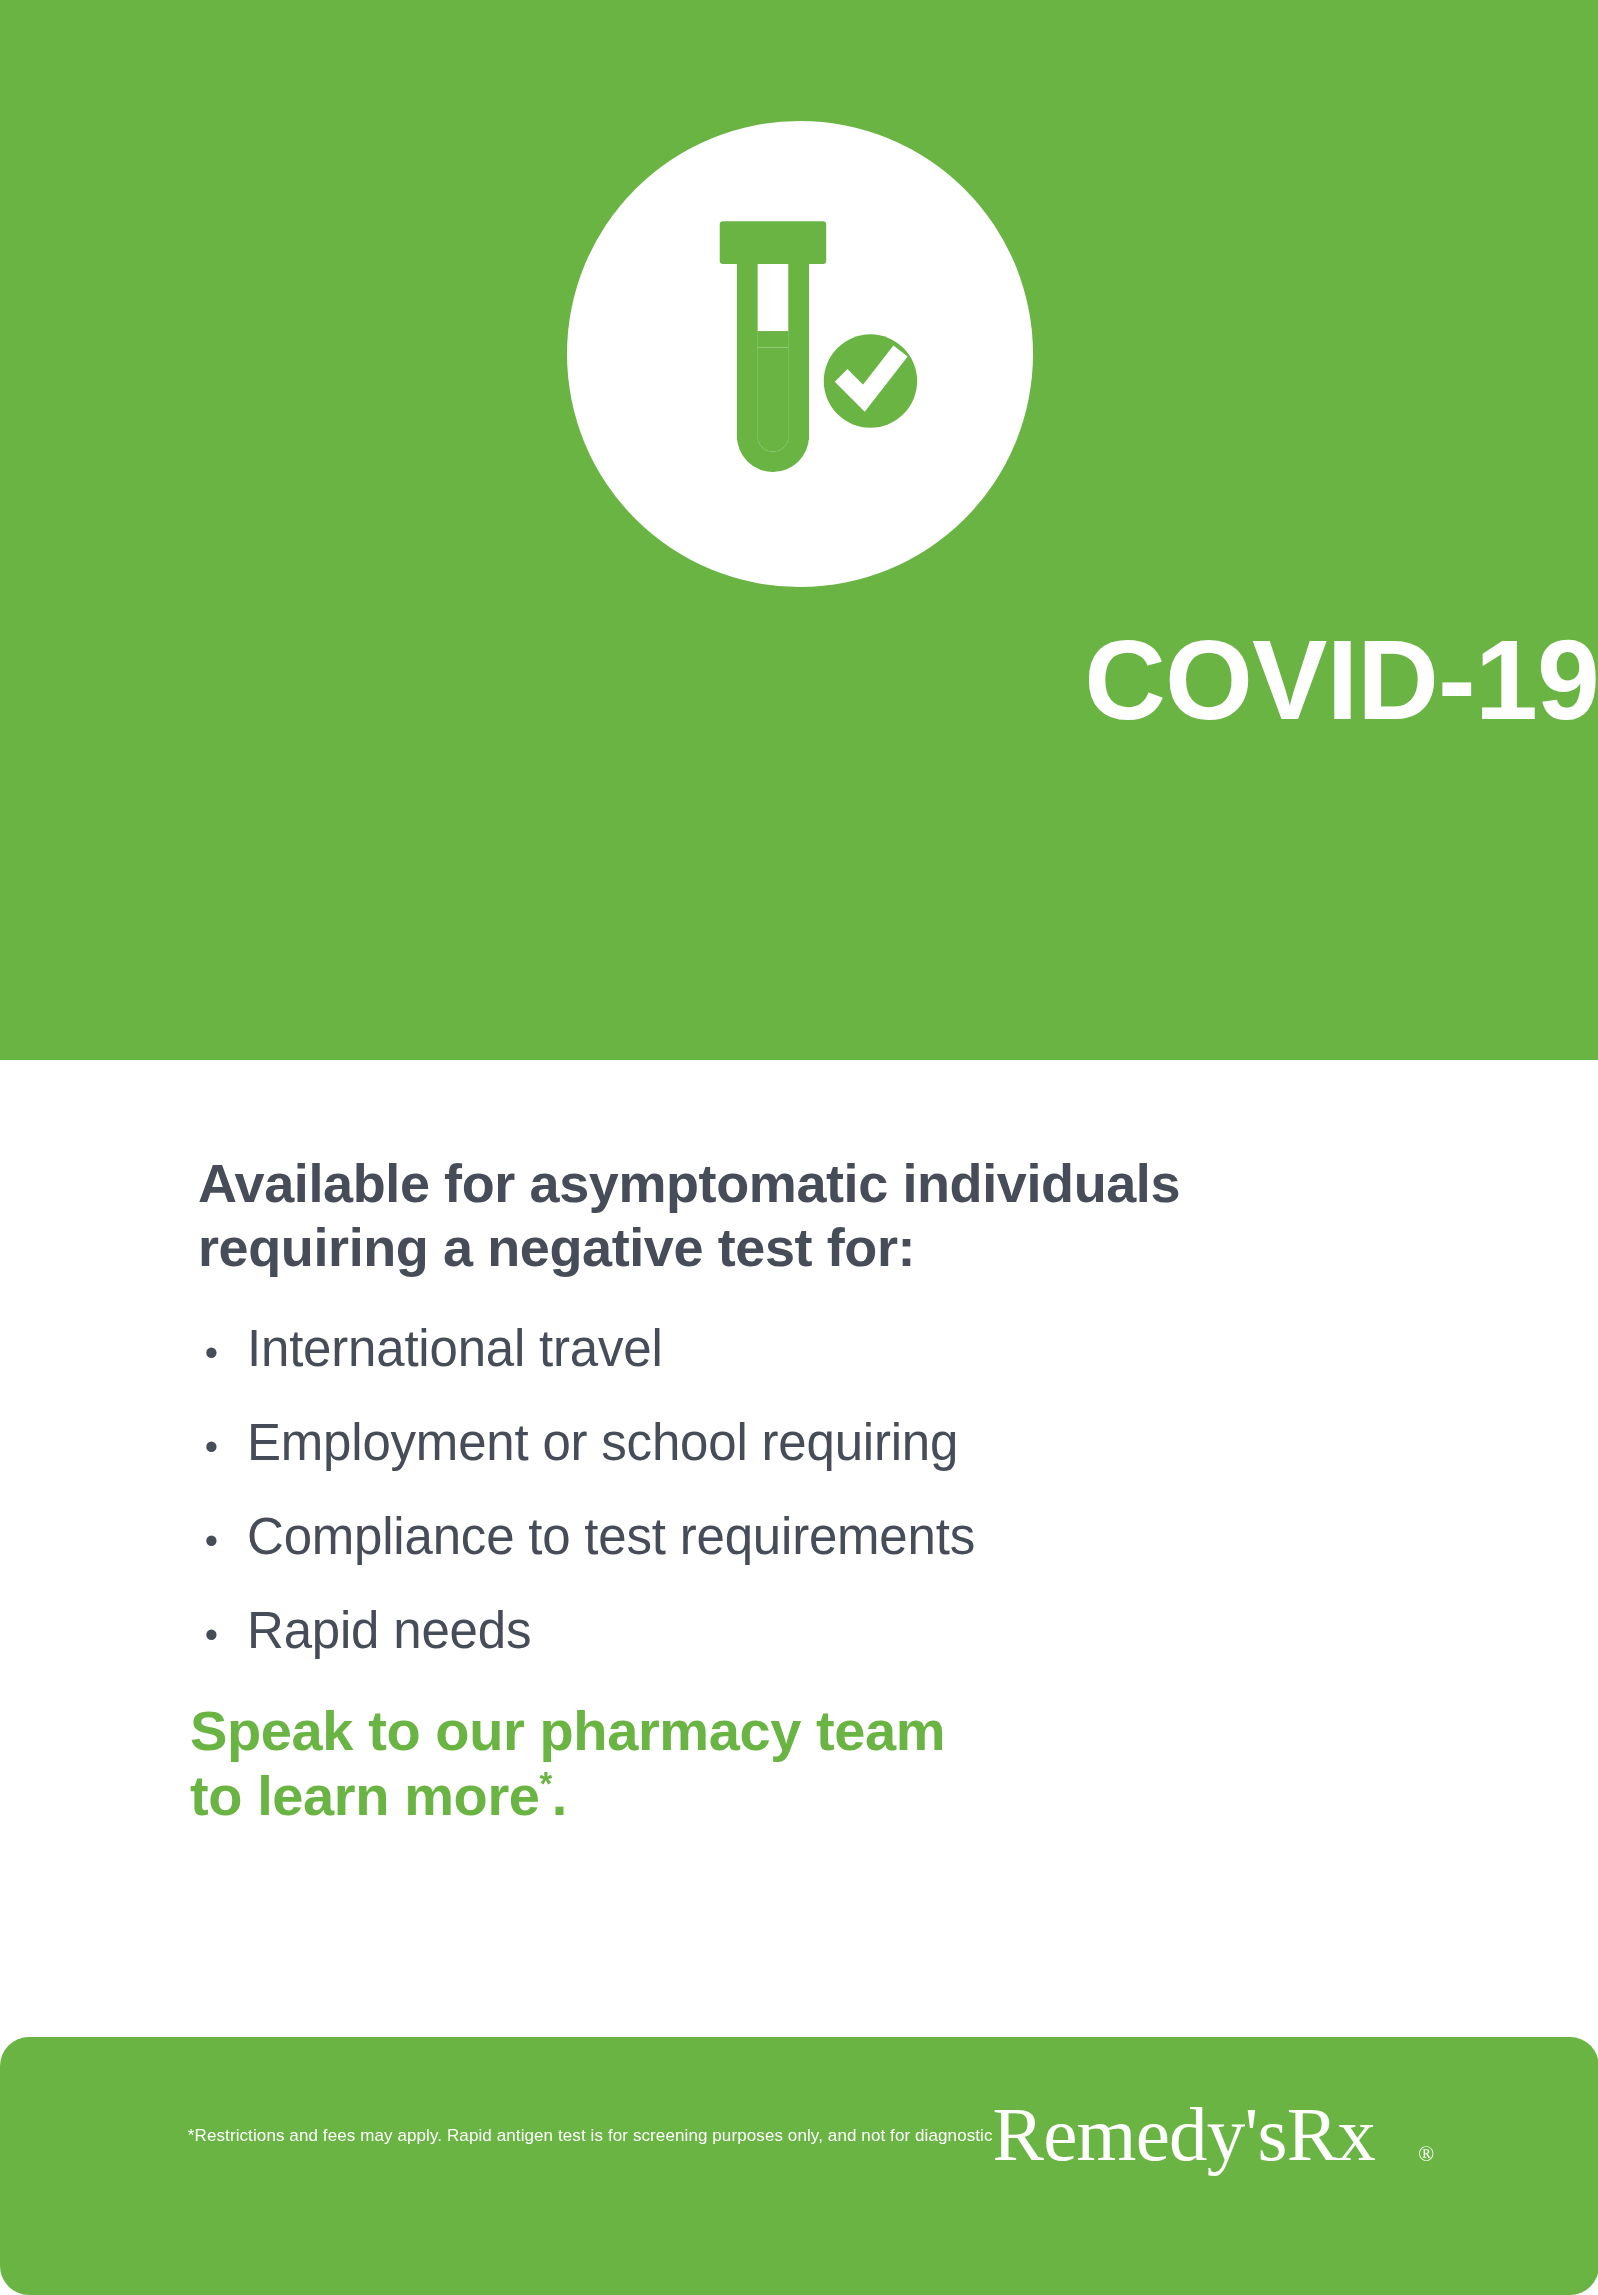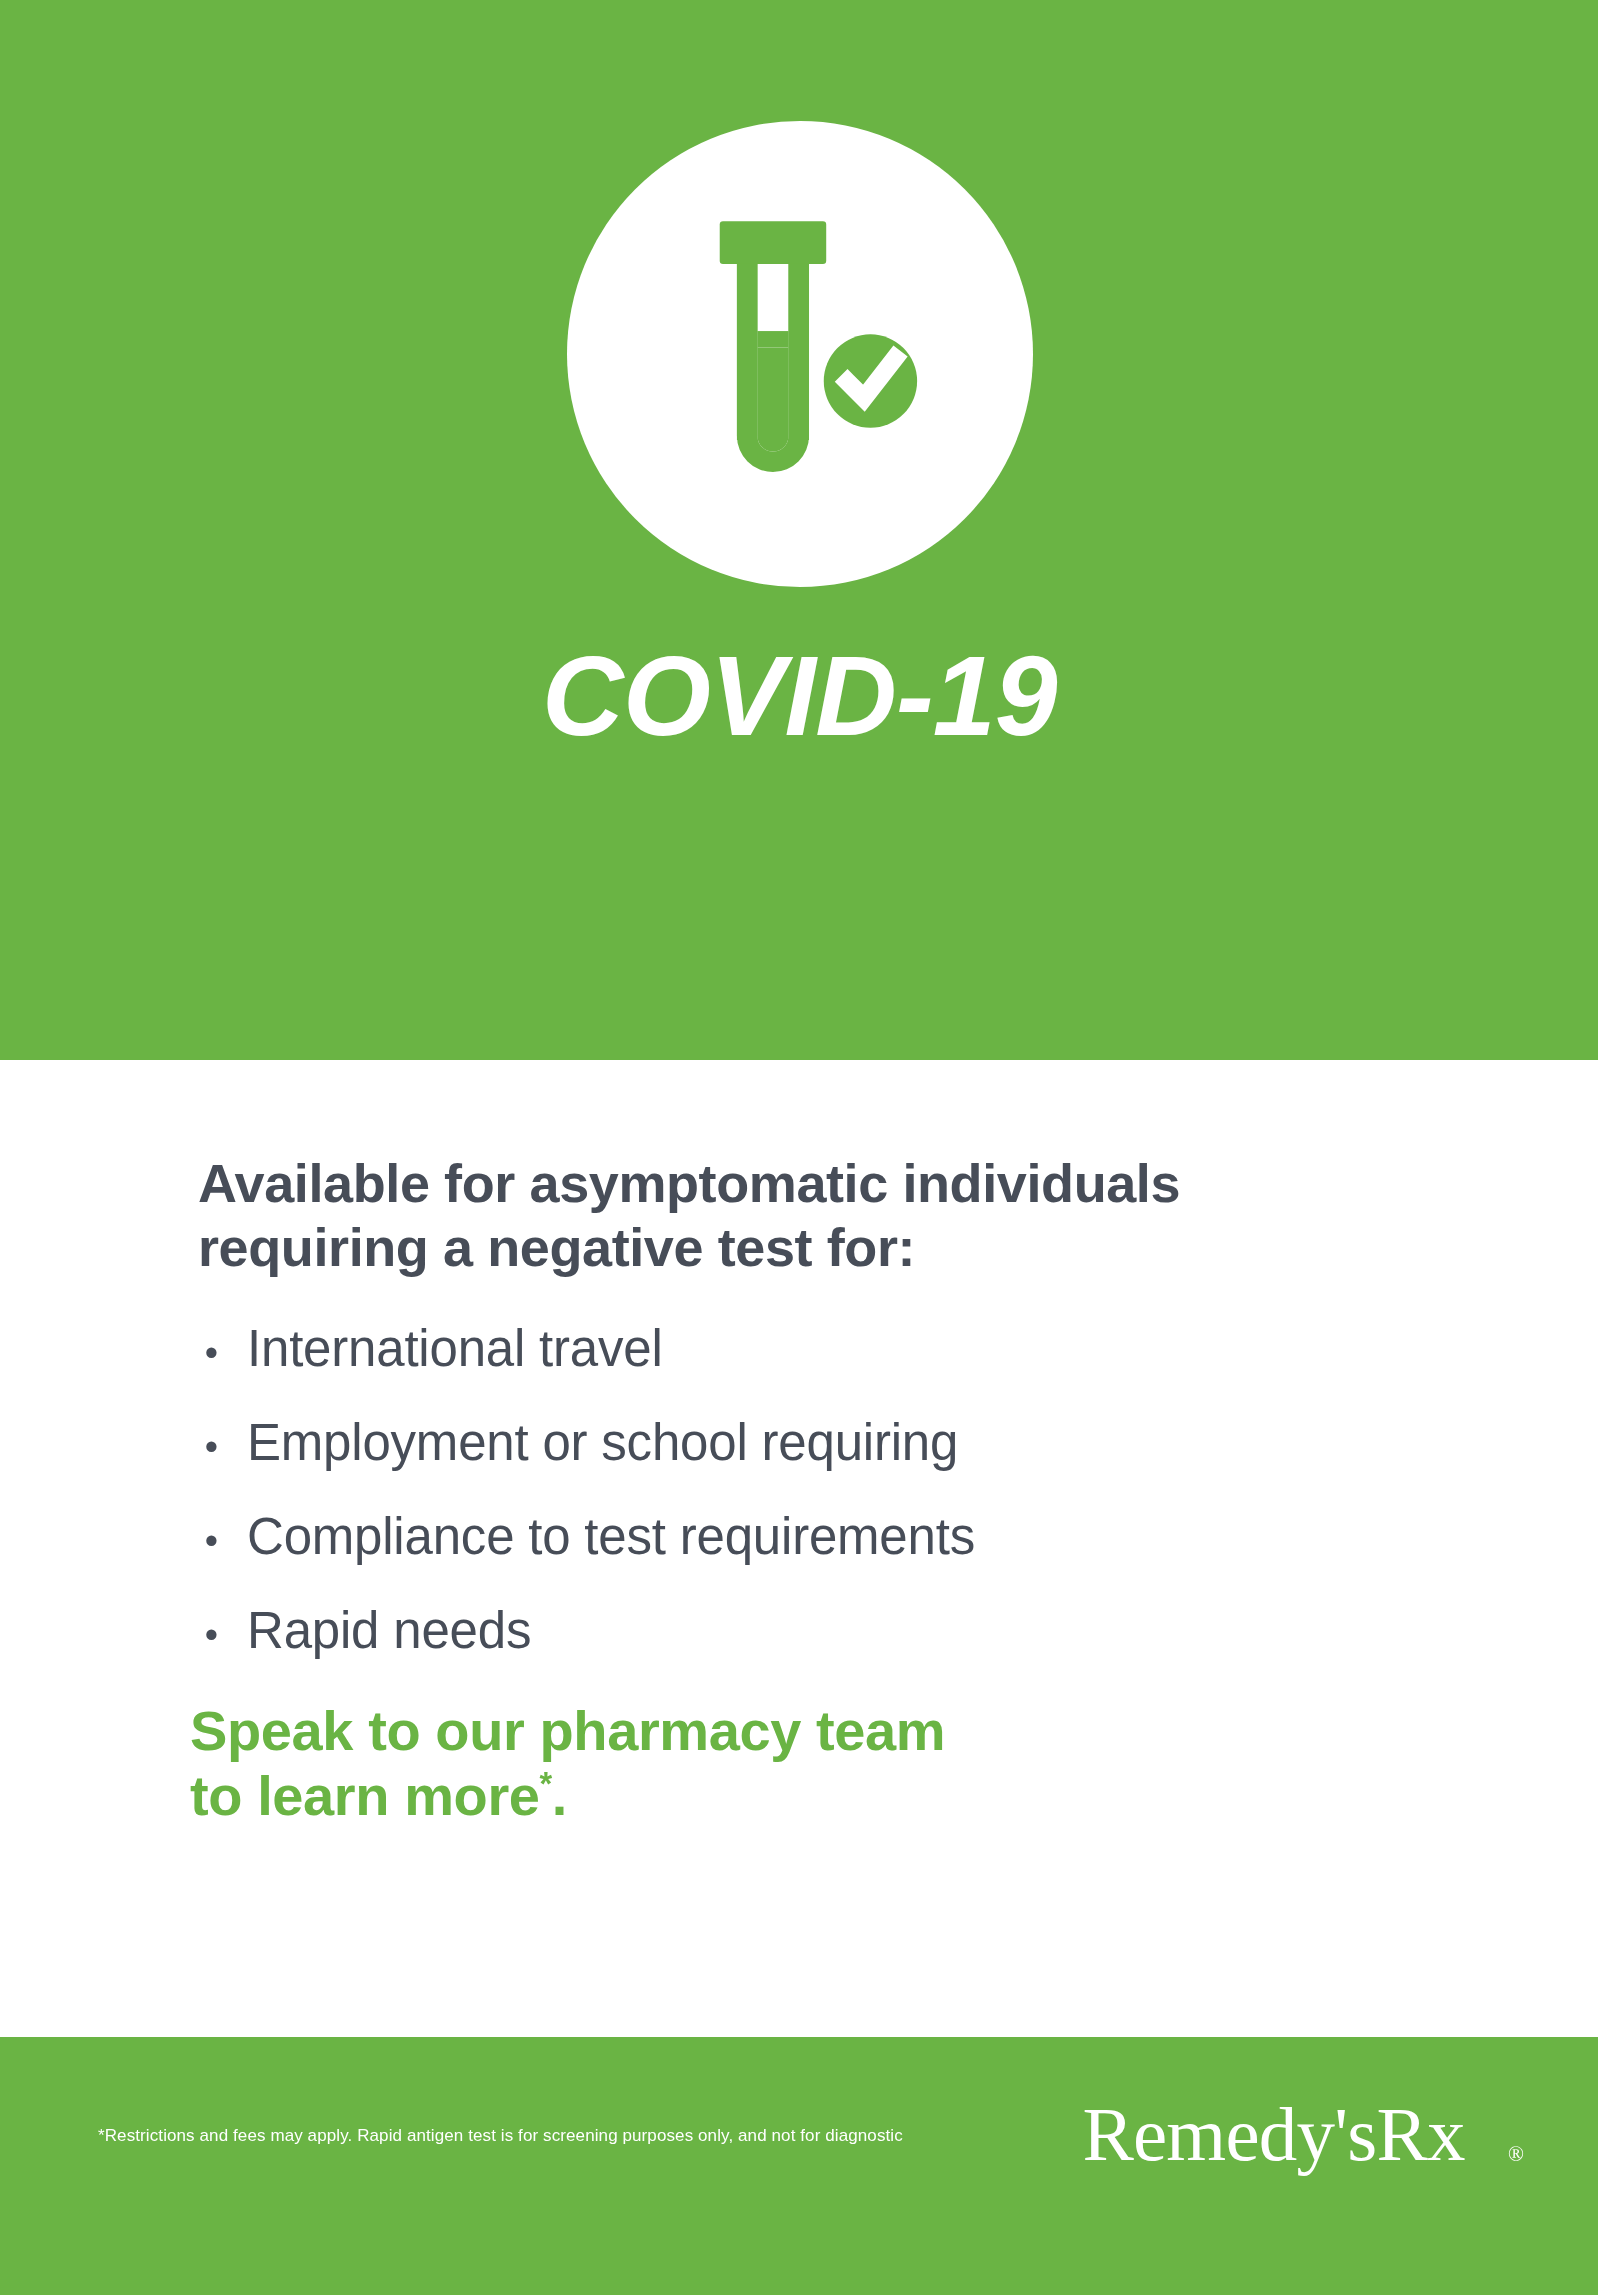--- a/index.html
+++ b/index.html
@@ -44,23 +44,22 @@
     position: relative;
     flex: none;
     display: flex;
     align-items: center;
     justify-content: center;
   }
   .icon-badge svg { display: block; }
 
   .headline-block {
     width: 100%;
-    text-align: center;
-    margin-top: 51px;
-    font-style: italic;
+    text-align: right;
+    margin-top: 35px;
   }
   .headline-line1 {
     display: block;
     color: #ffffff;
     font-size: 113px;
     font-weight: bold;
     line-height: 1.04;
     letter-spacing: -0.8px;
     font-family: "Liberation Sans", sans-serif;
   }
@@ -139,22 +138,23 @@
 
   
   .footer {
     position: relative;
     width: 100%;
     height: 258px;
     background: #6AB444;
     box-sizing: border-box;
     display: flex;
     align-items: flex-start;
-    justify-content: space-between;
+    justify-content: center;
     padding: 84px 49px 0 98px;
+    border-radius: 29px;
   }
 
   .disclaimer {
     color: #ffffff;
     font-size: 17px;
     line-height: 1.72;
     max-width: 828px;
     letter-spacing: 0.1px;
     font-family: "Liberation Sans", sans-serif;
   }

